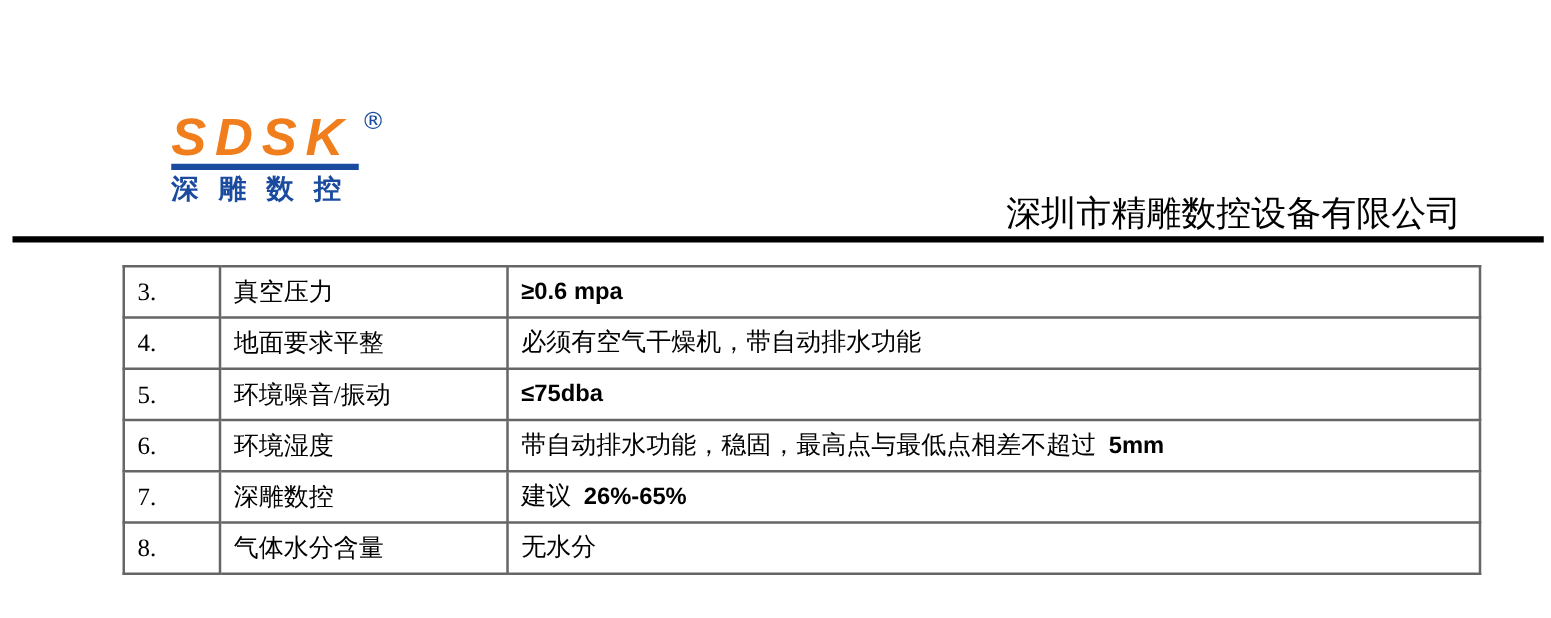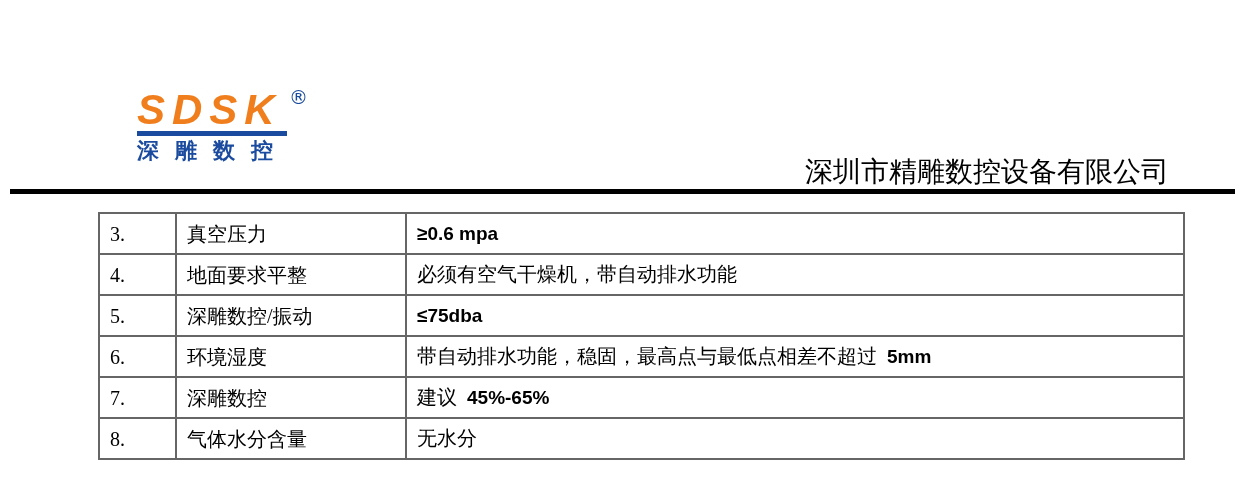--- a/index.html
+++ b/index.html
@@ -135,32 +135,32 @@
       <td class="col-label txt-serif">真空压力</td>
       <td class="col-value"><span class="txt-serif"></span><span class="txt-sans">≥0.6 mpa</span></td>
     </tr>
     <tr>
       <td class="col-num txt-serif">4.</td>
       <td class="col-label txt-serif">地面要求平整</td>
       <td class="col-value"><span class="txt-serif">必须有空气干燥机，带自动排水功能</span><span class="txt-sans"></span></td>
     </tr>
     <tr>
       <td class="col-num txt-serif">5.</td>
-      <td class="col-label txt-serif">深雕数控/振动</td>
+      <td class="col-label txt-serif">环境噪音/振动</td>
       <td class="col-value"><span class="txt-serif"></span><span class="txt-sans">≤75dba</span></td>
     </tr>
     <tr>
       <td class="col-num txt-serif">6.</td>
       <td class="col-label txt-serif">环境湿度</td>
       <td class="col-value"><span class="txt-serif">带自动排水功能，稳固，最高点与最低点相差不超过  </span><span class="txt-sans">5mm</span></td>
     </tr>
     <tr>
       <td class="col-num txt-serif">7.</td>
       <td class="col-label txt-serif">深雕数控</td>
-      <td class="col-value"><span class="txt-serif">建议  </span><span class="txt-sans">45%-65%</span></td>
+      <td class="col-value"><span class="txt-serif">建议  </span><span class="txt-sans">26%-65%</span></td>
     </tr>
     <tr>
       <td class="col-num txt-serif">8.</td>
       <td class="col-label txt-serif">气体水分含量</td>
       <td class="col-value"><span class="txt-serif">无水分</span><span class="txt-sans"></span></td>
     </tr>
   </tbody>
 </table>
 
 </body></html>

